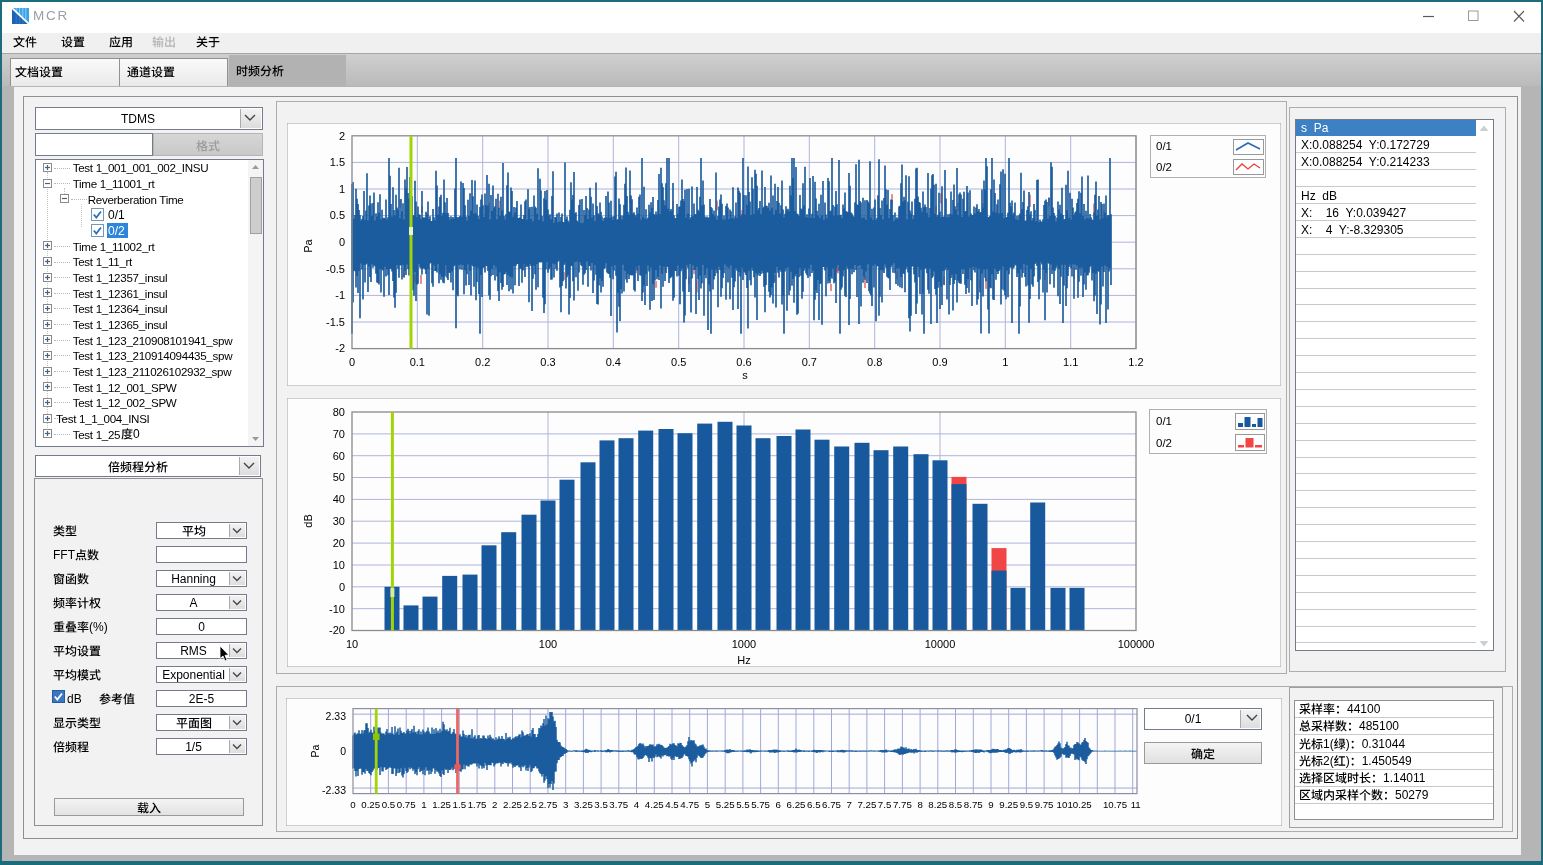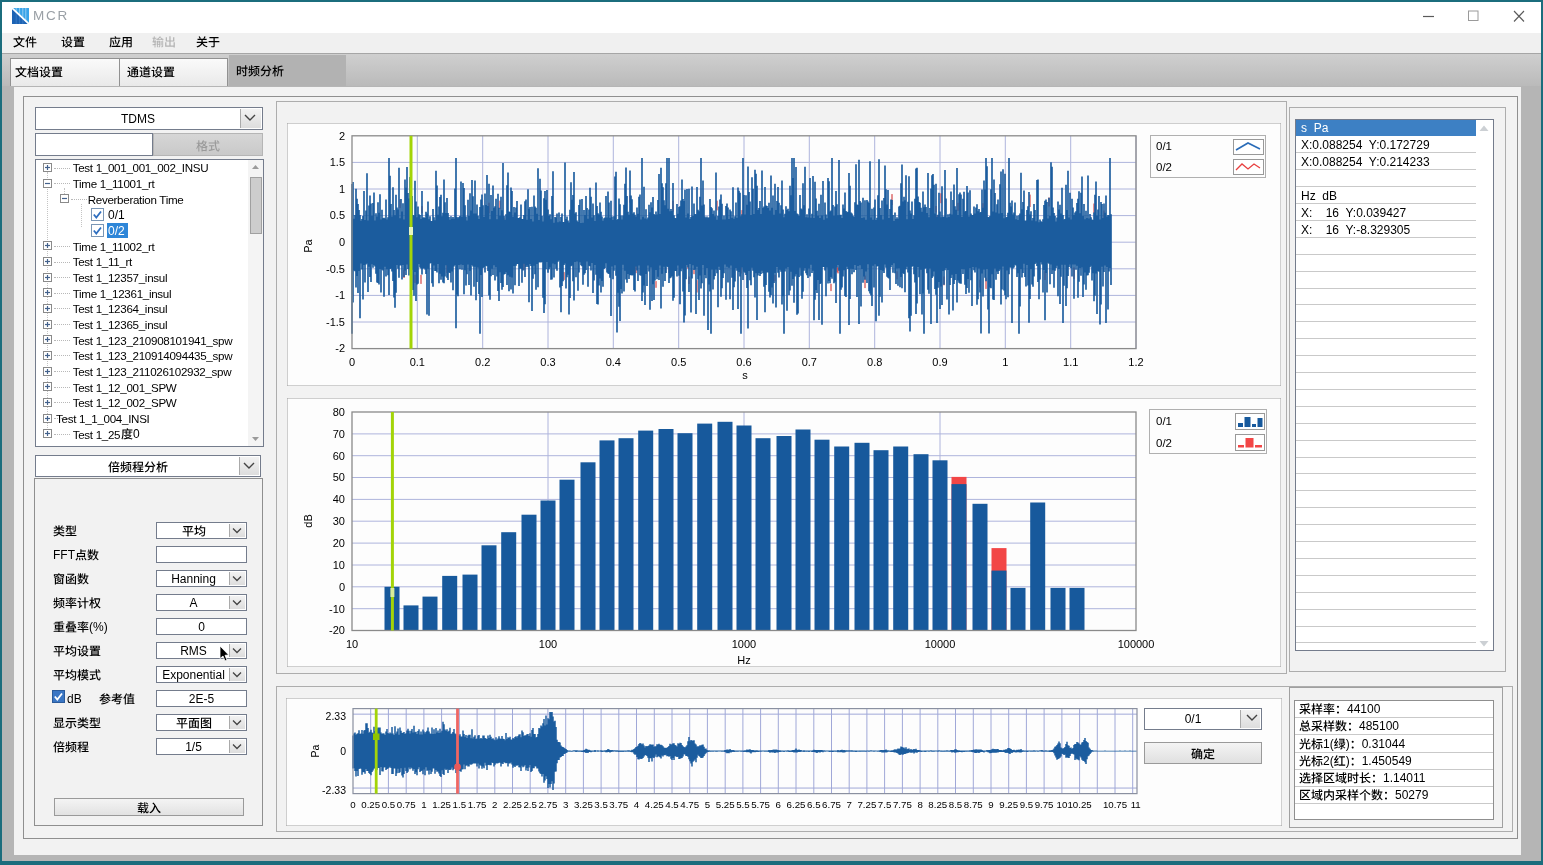--- a/index.html
+++ b/index.html
@@ -206,21 +206,21 @@
     <line x1="4.5" y1="2" x2="4.5" y2="7" stroke="#44628c" stroke-width="1.2"></line>
   </svg>
 <div style="position:absolute;left:53.5px;top:277.1px;width:16px;height:0;border-top:1px dotted #b8b8b8"></div>
 <span style="position:absolute;left:72.7px;top:270.9px;font-size:11.6px;color:#000;white-space:pre;letter-spacing:-0.3px">Test 1_12357_insul</span>
 <div style="position:absolute;left:42.5px;top:288.28px;width:9px;height:9px;background:#fff;border:1px solid #8a8a8a"></div>
 <svg style="position:absolute;left:42.5px;top:288.3px" width="9" height="9">
     <line x1="2" y1="4.5" x2="7" y2="4.5" stroke="#44628c" stroke-width="1.2"></line>
     <line x1="4.5" y1="2" x2="4.5" y2="7" stroke="#44628c" stroke-width="1.2"></line>
   </svg>
 <div style="position:absolute;left:53.5px;top:292.8px;width:16px;height:0;border-top:1px dotted #b8b8b8"></div>
-<span style="position:absolute;left:72.7px;top:286.6px;font-size:11.6px;color:#000;white-space:pre;letter-spacing:-0.3px">Time 1_12361_insul</span>
+<span style="position:absolute;left:72.7px;top:286.6px;font-size:11.6px;color:#000;white-space:pre;letter-spacing:-0.3px">Test 1_12361_insul</span>
 <div style="position:absolute;left:42.5px;top:303.94px;width:9px;height:9px;background:#fff;border:1px solid #8a8a8a"></div>
 <svg style="position:absolute;left:42.5px;top:303.9px" width="9" height="9">
     <line x1="2" y1="4.5" x2="7" y2="4.5" stroke="#44628c" stroke-width="1.2"></line>
     <line x1="4.5" y1="2" x2="4.5" y2="7" stroke="#44628c" stroke-width="1.2"></line>
   </svg>
 <div style="position:absolute;left:53.5px;top:308.4px;width:16px;height:0;border-top:1px dotted #b8b8b8"></div>
 <span style="position:absolute;left:72.7px;top:302.3px;font-size:11.6px;color:#000;white-space:pre;letter-spacing:-0.3px">Test 1_12364_insul</span>
 <div style="position:absolute;left:42.5px;top:319.6px;width:9px;height:9px;background:#fff;border:1px solid #8a8a8a"></div>
 <svg style="position:absolute;left:42.5px;top:319.6px" width="9" height="9">
     <line x1="2" y1="4.5" x2="7" y2="4.5" stroke="#44628c" stroke-width="1.2"></line>
@@ -634,21 +634,21 @@
 <span style="position:absolute;left:1301px;top:121.3px;font-size:12px;color:#fff;white-space:pre;">s  Pa</span>
 <span style="position:absolute;left:1301px;top:138.0px;font-size:12px;color:#000;white-space:pre;">X:0.088254  Y:0.172729</span>
 <div style="position:absolute;left:1296px;top:152.3px;width:180px;height:1px;background:#c9c9c9"></div>
 <span style="position:absolute;left:1301px;top:154.9px;font-size:12px;color:#000;white-space:pre;">X:0.088254  Y:0.214233</span>
 <div style="position:absolute;left:1296px;top:169.20000000000002px;width:180px;height:1px;background:#c9c9c9"></div>
 <div style="position:absolute;left:1296px;top:186.10000000000002px;width:180px;height:1px;background:#c9c9c9"></div>
 <span style="position:absolute;left:1301px;top:188.7px;font-size:12px;color:#000;white-space:pre;">Hz  dB</span>
 <div style="position:absolute;left:1296px;top:203.00000000000003px;width:180px;height:1px;background:#c9c9c9"></div>
 <span style="position:absolute;left:1301px;top:205.6px;font-size:12px;color:#000;white-space:pre;">X:    16  Y:0.039427</span>
 <div style="position:absolute;left:1296px;top:219.90000000000003px;width:180px;height:1px;background:#c9c9c9"></div>
-<span style="position:absolute;left:1301px;top:222.5px;font-size:12px;color:#000;white-space:pre;">X:    16  Y:-8.329305</span>
+<span style="position:absolute;left:1301px;top:222.5px;font-size:12px;color:#000;white-space:pre;">X:    4  Y:-8.329305</span>
 <div style="position:absolute;left:1296px;top:236.80000000000004px;width:180px;height:1px;background:#c9c9c9"></div>
 <div style="position:absolute;left:1296px;top:253.70000000000005px;width:180px;height:1px;background:#c9c9c9"></div>
 <div style="position:absolute;left:1296px;top:270.6px;width:180px;height:1px;background:#c9c9c9"></div>
 <div style="position:absolute;left:1296px;top:287.50000000000006px;width:180px;height:1px;background:#c9c9c9"></div>
 <div style="position:absolute;left:1296px;top:304.40000000000003px;width:180px;height:1px;background:#c9c9c9"></div>
 <div style="position:absolute;left:1296px;top:321.3px;width:180px;height:1px;background:#c9c9c9"></div>
 <div style="position:absolute;left:1296px;top:338.2px;width:180px;height:1px;background:#c9c9c9"></div>
 <div style="position:absolute;left:1296px;top:355.09999999999997px;width:180px;height:1px;background:#c9c9c9"></div>
 <div style="position:absolute;left:1296px;top:371.99999999999994px;width:180px;height:1px;background:#c9c9c9"></div>
 <div style="position:absolute;left:1296px;top:388.8999999999999px;width:180px;height:1px;background:#c9c9c9"></div>

